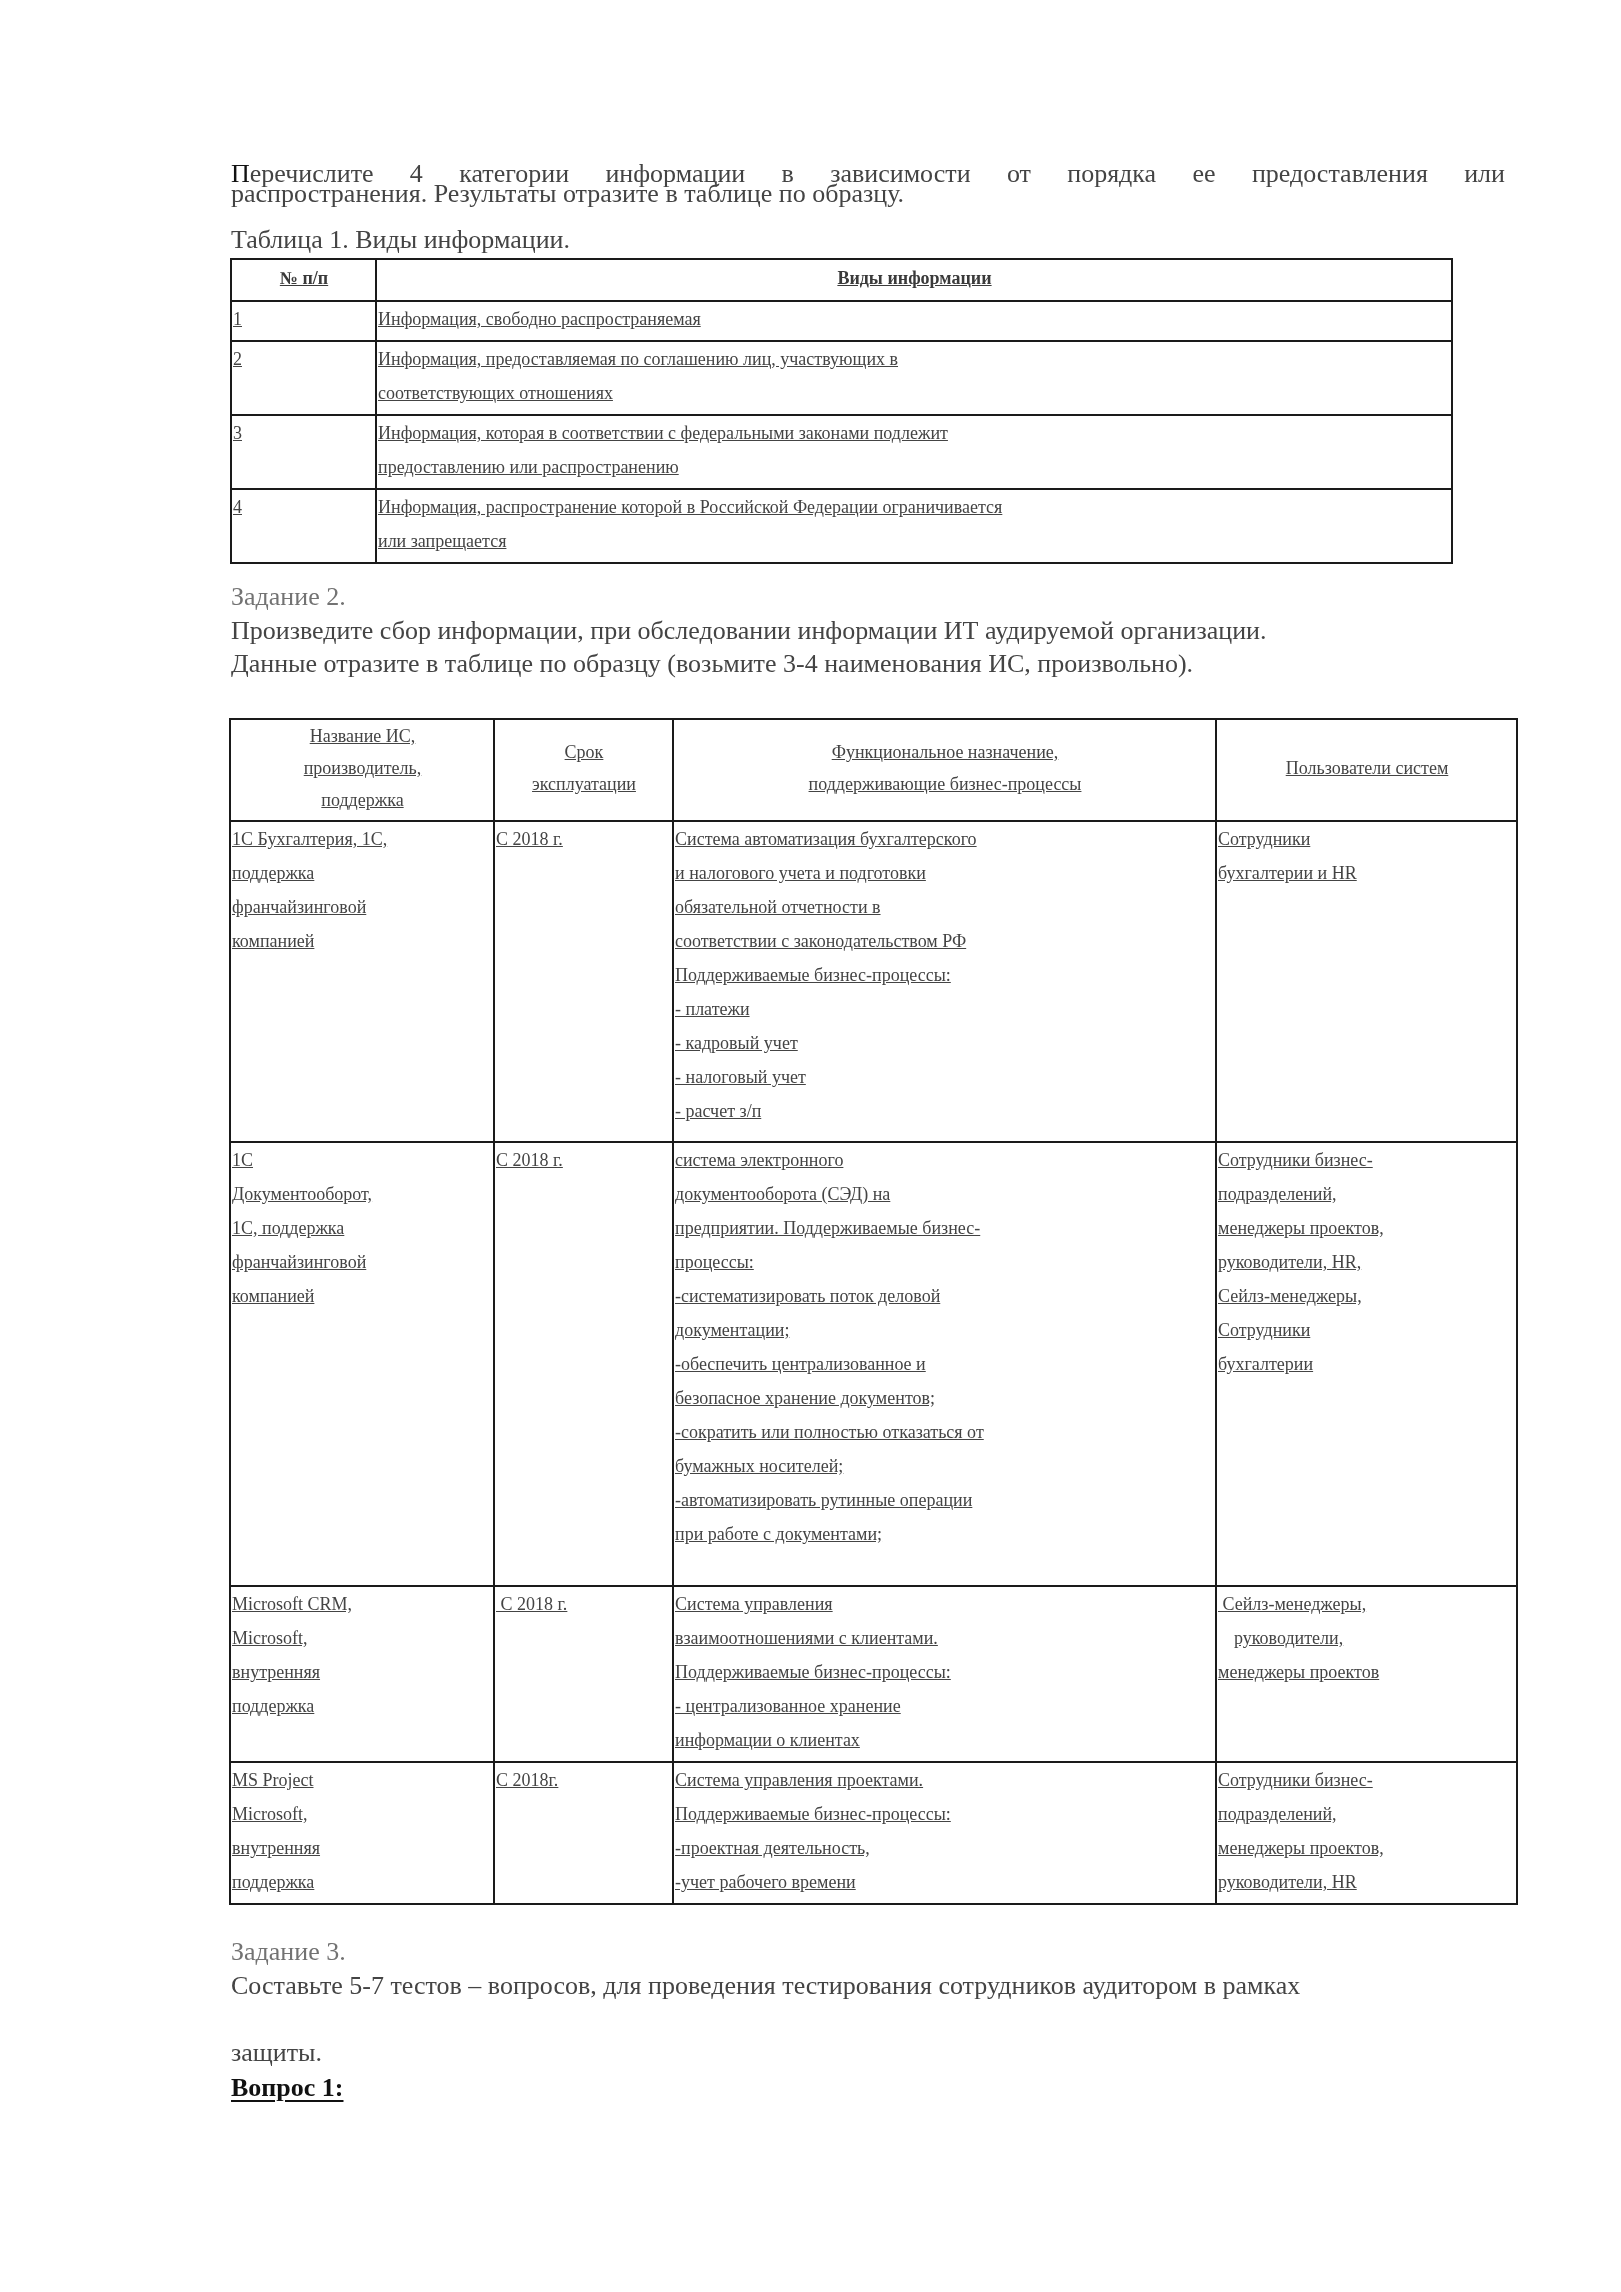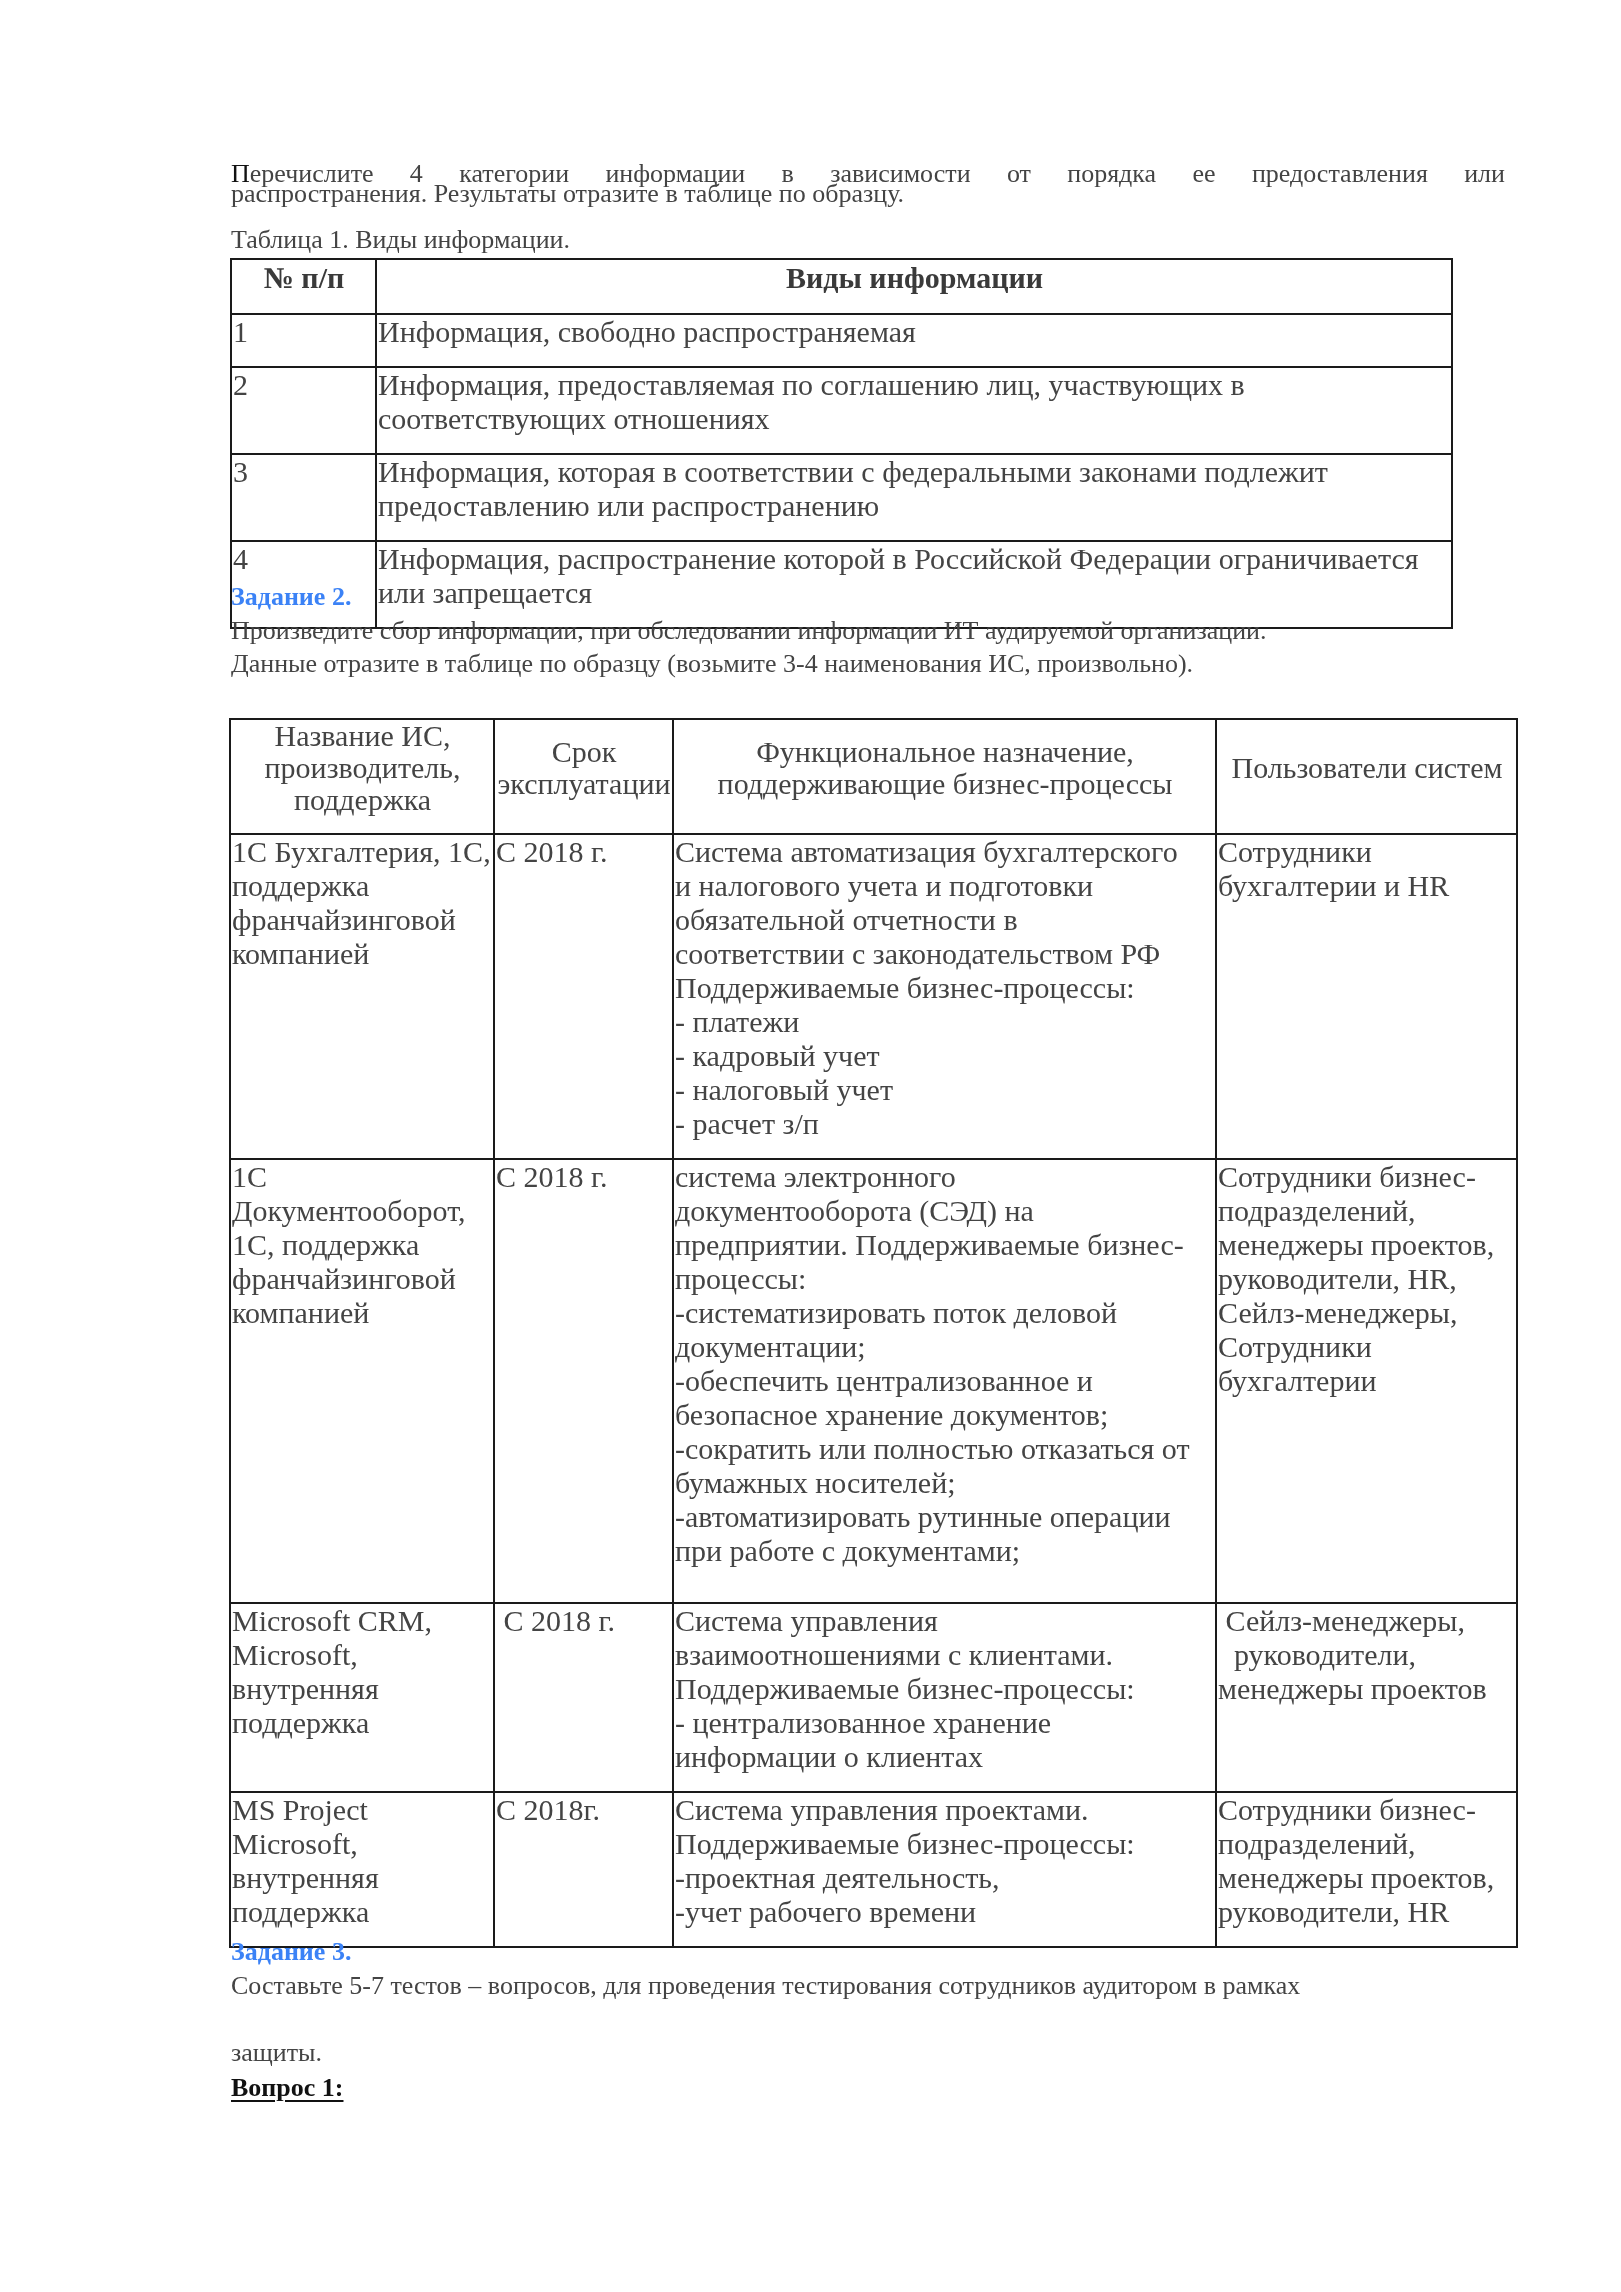--- a/index.html
+++ b/index.html
@@ -10,28 +10,29 @@
     }
     .page { position: absolute; left: 0; top: 0; width: 1621px; height: 2293px; }
     .para {
       position: absolute; left: 231px; font-size: 26px; line-height: 34px;
       color: #444444; margin: 0;
     }
     .justify-line {
       text-align: justify; text-align-last: justify; width: 1274px;
     }
     .first-letter { color: #111111; }
-    .heading { font-weight: bold; color: #3b82f6; }
+    .heading { font-weight: normal; color: #737373; }
     .question { font-weight: bold; color: #111111; text-decoration: underline; text-decoration-thickness: 2px; text-underline-offset: 3.9px; }
 
     table { border-collapse: collapse; position: absolute; table-layout: fixed; }
     td, th {
-      border: 2.5px solid #1a1a1a; vertical-align: top; padding: 0 0 17px 1px;
-      font-size: 30px; line-height: 34px; color: #444444; font-weight: normal;
+      border: 2.5px solid #1a1a1a; vertical-align: top; padding: 0 0 4px 1px;
+      font-size: 18px; line-height: 34px; color: #444444; font-weight: normal;
       text-align: left;
+      text-decoration: underline;
     }
     #t1 { left: 230px; top: 258px; width: 1223px; }
     #t1 th { font-weight: bold; text-align: center; color: #3a3a3a; height: 36px; vertical-align: middle; }
     #t1 td { padding-top: 0; }
     #t2 { left: 229px; top: 718px; width: 1289px; }
     #t2 th { text-align: center; vertical-align: middle; height: 94px; line-height: 32px; }
     .cell-line { display: block; white-space: nowrap; }
   </style>
 </head>
 <body>

